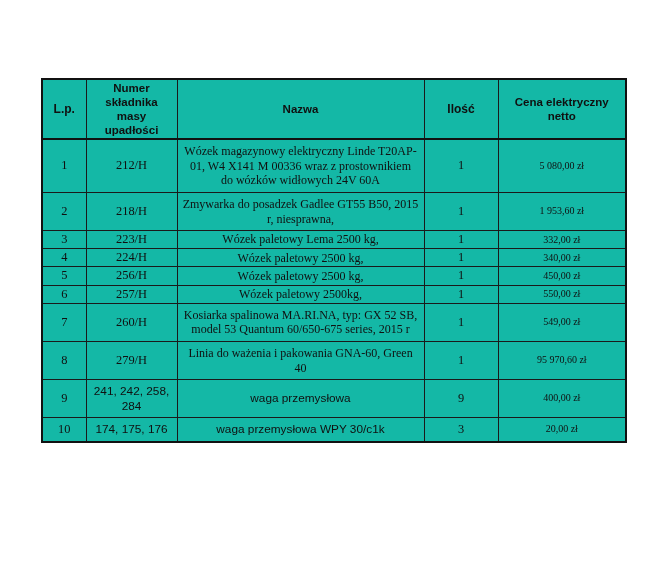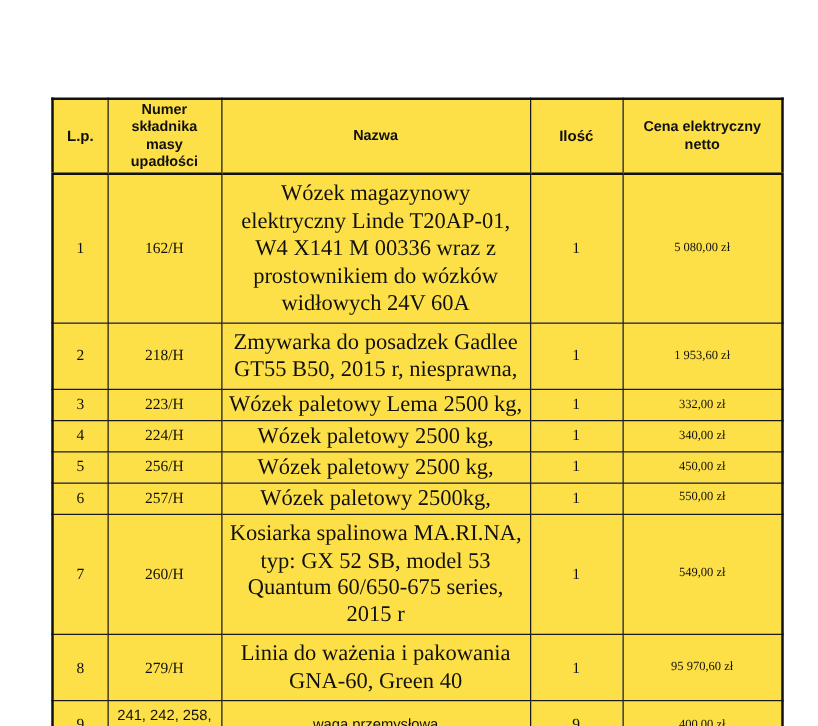--- a/index.html
+++ b/index.html
@@ -68,21 +68,21 @@
   table.inv col.c-qty     { width: 74px;  }
   table.inv col.c-price   { width: 128px; }
 
   table.inv th,
   table.inv td {
     border: 1px solid #1a1a1a;
     text-align: center;
     vertical-align: middle;
     padding: 1px 3px;
     line-height: 1.22;
-    background: #fde047;
+    background: #14b8a6;
   }
 
   
   table.inv {
     border: 2px solid #111;
   }
 
   thead th {
     font-family: "Liberation Sans", "DejaVu Sans", sans-serif;
     font-size: 11.5px;
@@ -100,21 +100,21 @@
     font-size: 12.4px;
   }
   tbody td.cell-lp,
   tbody td.cell-qty {
     font-size: 12.4px;
   }
   tbody td.cell-num {
     font-size: 12.4px;
   }
   tbody td.cell-name {
-    font-size: 18px;
+    font-size: 12px;
     padding-left: 5px;
     padding-right: 5px;
   }
   tbody td.cell-price {
     font-size: 10px;
   }
 
   
   tbody tr.sans td.cell-num,
   tbody tr.sans td.cell-name {
@@ -150,21 +150,21 @@
           <th class="h-lp">L.p.</th>
           <th class="h-num">Numer składnika masy upadłości</th>
           <th class="h-name">Nazwa</th>
           <th class="h-qty">Ilość</th>
           <th class="h-price">Cena elektryczny netto</th>
         </tr>
       </thead>
       <tbody id="inv-body">
           <tr class="tall">
             <td class="cell-lp">1</td>
-            <td class="cell-num">162/H</td>
+            <td class="cell-num">212/H</td>
             <td class="cell-name">Wózek magazynowy elektryczny Linde T20AP-01, W4 X141 M 00336 wraz z prostownikiem do wózków widłowych 24V 60A</td>
             <td class="cell-qty">1</td>
             <td class="cell-price">5 080,00 zł</td>
           </tr>
           <tr class="tall">
             <td class="cell-lp">2</td>
             <td class="cell-num">218/H</td>
             <td class="cell-name">Zmywarka do posadzek Gadlee GT55 B50, 2015 r, niesprawna,</td>
             <td class="cell-qty">1</td>
             <td class="cell-price">1 953,60 zł</td>
@@ -211,17 +211,24 @@
             <td class="cell-qty">1</td>
             <td class="cell-price">95 970,60 zł</td>
           </tr>
           <tr class="tall sans">
             <td class="cell-lp">9</td>
             <td class="cell-num">241, 242, 258, 284</td>
             <td class="cell-name">waga przemysłowa</td>
             <td class="cell-qty">9</td>
             <td class="cell-price">400,00 zł</td>
           </tr>
+          <tr class="tall sans">
+            <td class="cell-lp">10</td>
+            <td class="cell-num">174, 175, 176</td>
+            <td class="cell-name">waga przemysłowa WPY 30/c1k</td>
+            <td class="cell-qty">3</td>
+            <td class="cell-price">20,00 zł</td>
+          </tr>
         </tbody>
     </table>
   </div>
 
 </div>
 
 </body></html>

